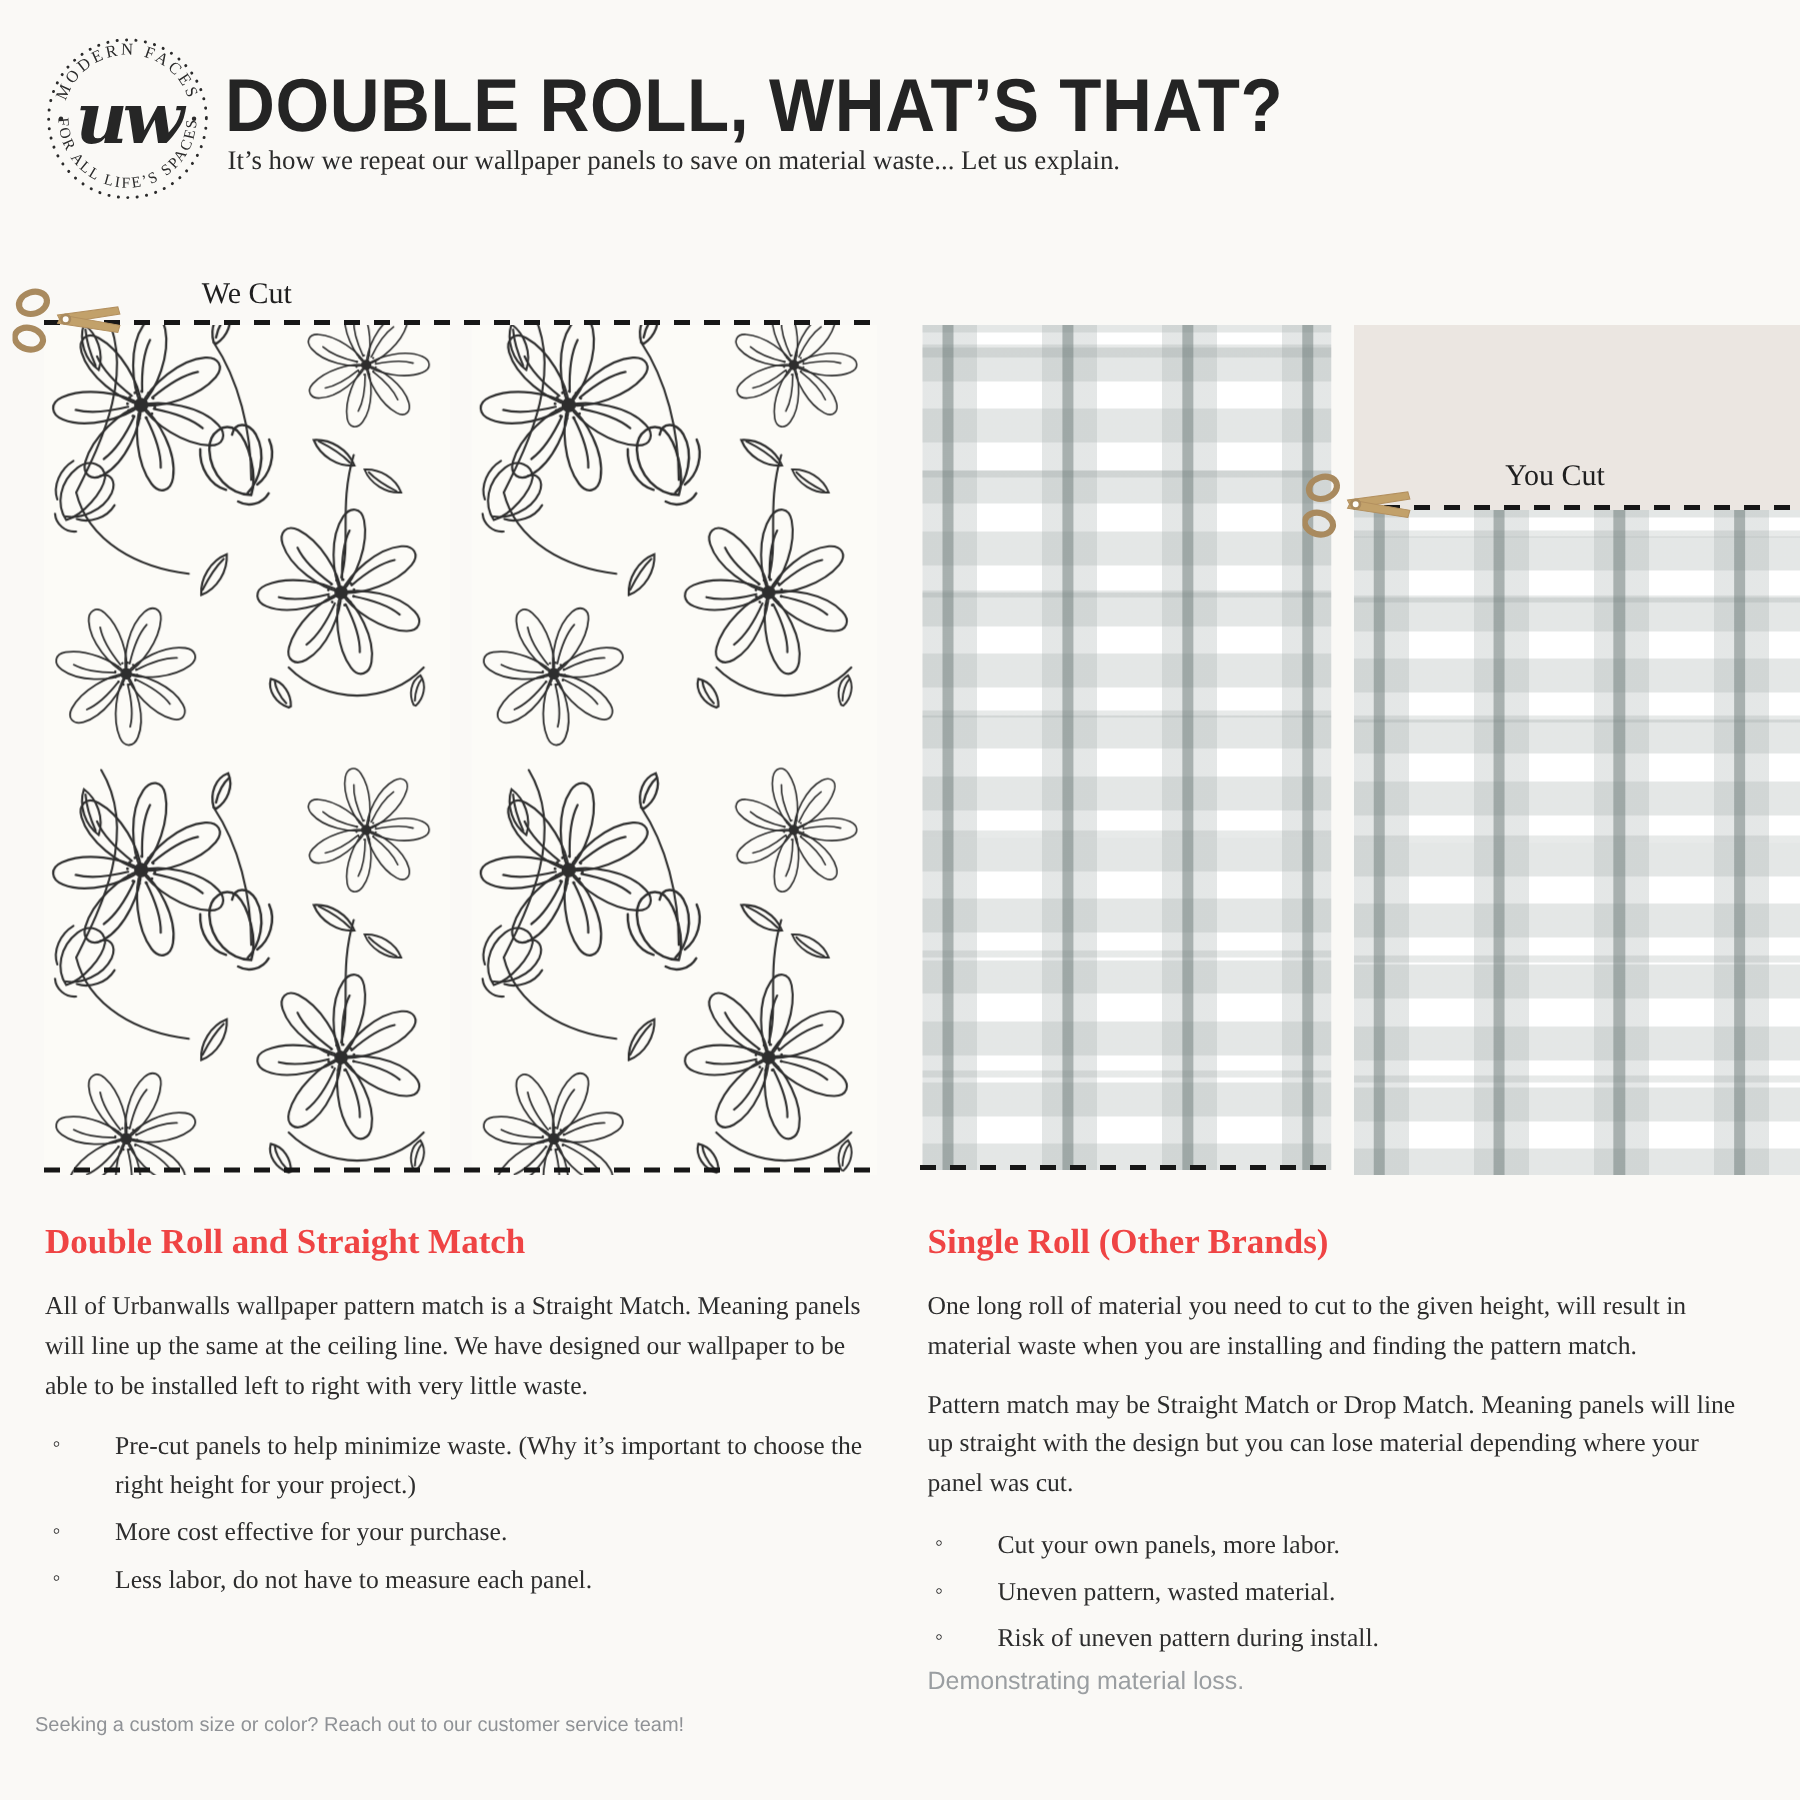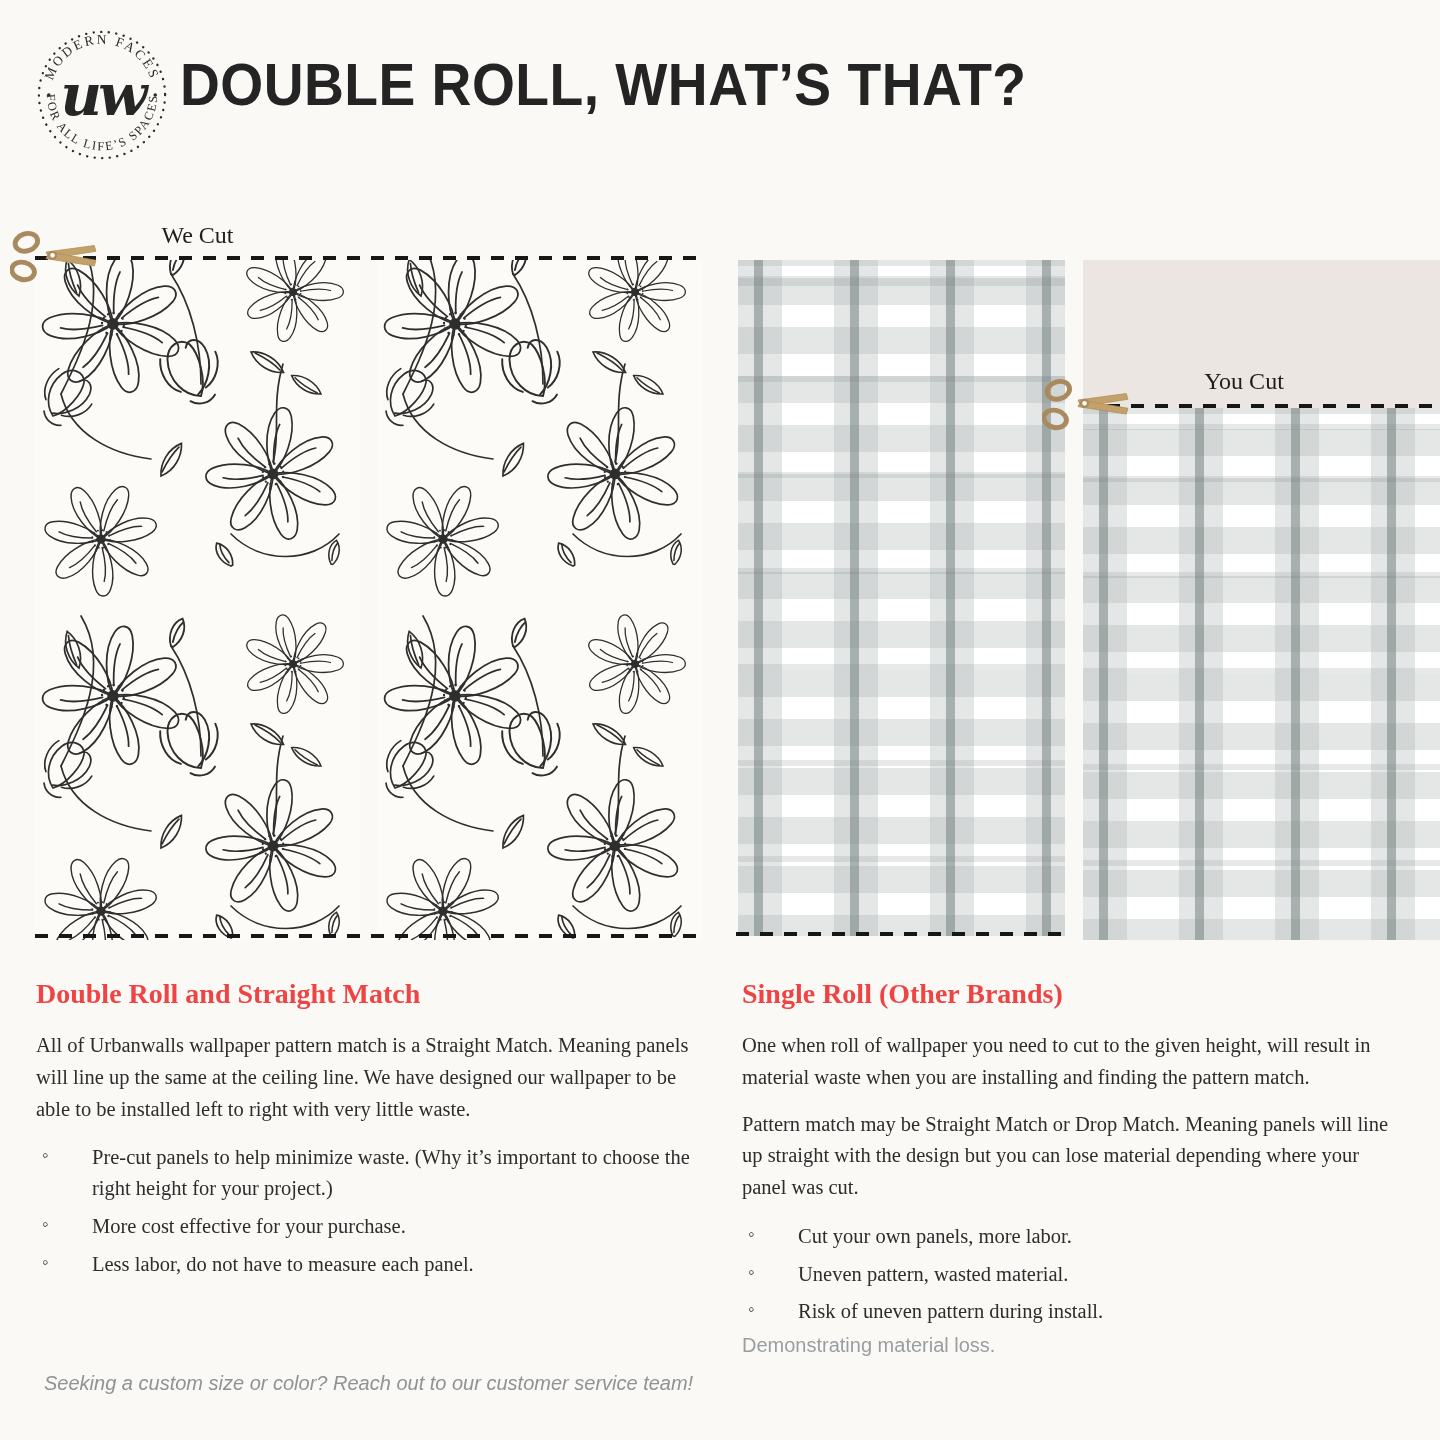--- a/index.html
+++ b/index.html
@@ -58,23 +58,23 @@
   }
   .body-p{margin:0 0 15px 0;font-size:20.5px;line-height:1.55;color:#2d2d2d;}
   .bullets{margin-top:17px;}
   .bullet{display:flex;font-size:20.5px;line-height:1.5;margin-bottom:7px;}
   .bullet .marker{flex:0 0 50px;padding-left:6px;font-size:18px;color:#2d2d2d;}
   .note{
     font-family:"Liberation Sans", sans-serif;
     font-size:20px;color:#9a9ea1;
   }
   .page-footer{
-    position:absolute;left:44px;top:1372px;
+    position:absolute;left:28px;top:1372px;
     font-family:"Liberation Sans", sans-serif;
-    font-size:20px;color:#8f9296;font-style:italic;
+    font-size:16px;color:#8f9296;
   }
 
   .defs-holder{position:absolute;width:0;height:0;overflow:hidden;}
   .logo-arc{font-family:"Liberation Serif", serif;font-size:13.5px;letter-spacing:2.6px;fill:#2b2b2b;}
   .logo-arc-b{font-family:"Liberation Serif", serif;font-size:12.5px;letter-spacing:1.8px;fill:#2b2b2b;}
   .logo-mono{
     font-family:"DejaVu Serif", serif;font-style:italic;font-weight:700;
     font-size:58px;fill:#262626;letter-spacing:-4px;
   }
 </style>
@@ -162,20 +162,21 @@
     </text>
     <text class="logo-arc-b">
       <textPath href="#arcBot" startOffset="50%" text-anchor="middle">FOR ALL LIFE’S SPACES</textPath>
     </text>
     <circle cx="16" cy="70" r="1.8" fill="#2b2b2b"></circle>
     <circle cx="124" cy="70" r="1.8" fill="#2b2b2b"></circle>
     <text x="70" y="90" text-anchor="middle" class="logo-mono">uw</text>
   </svg>
 
   <h1 class="page-title">DOUBLE ROLL, WHAT’S THAT?</h1>
+  <p class="page-subtitle">It’s how we repeat our wallpaper panels to save on material waste... Let us explain.</p>
 
   <div class="cut-label we-cut">We Cut</div>
 
   <div class="panel" style="left:35px;top:260px;width:325px;height:680px;">
     <svg class="floral-svg" width="325" height="680">
       <rect width="325" height="680" fill="#fcfbf7"></rect>
       <rect width="325" height="680" fill="url(#floralPat)"></rect>
     </svg>
   </div>
   <div class="panel" style="left:377px;top:260px;width:325px;height:680px;">
@@ -221,21 +222,21 @@
       </div>
       <div class="bullet">
         <span class="marker">◦</span>
         <span>Less labor, do not have to measure each panel.</span>
       </div>
     </div>
   </section>
 
   <section class="col col-right">
     <h2>Single Roll (Other Brands)</h2>
-    <p class="body-p">One when roll of wallpaper you need to cut to the given height, will result in material waste when you are installing and finding the pattern match.</p>
+    <p class="body-p">One long roll of material you need to cut to the given height, will result in material waste when you are installing and finding the pattern match.</p>
     <p class="body-p">Pattern match may be Straight Match or Drop Match. Meaning panels will line up straight with the design but you can lose material depending where your panel was cut.</p>
     <div class="bullets">
       <div class="bullet">
         <span class="marker">◦</span>
         <span>Cut your own panels, more labor.</span>
       </div>
       <div class="bullet">
         <span class="marker">◦</span>
         <span>Uneven pattern, wasted material.</span>
       </div>

